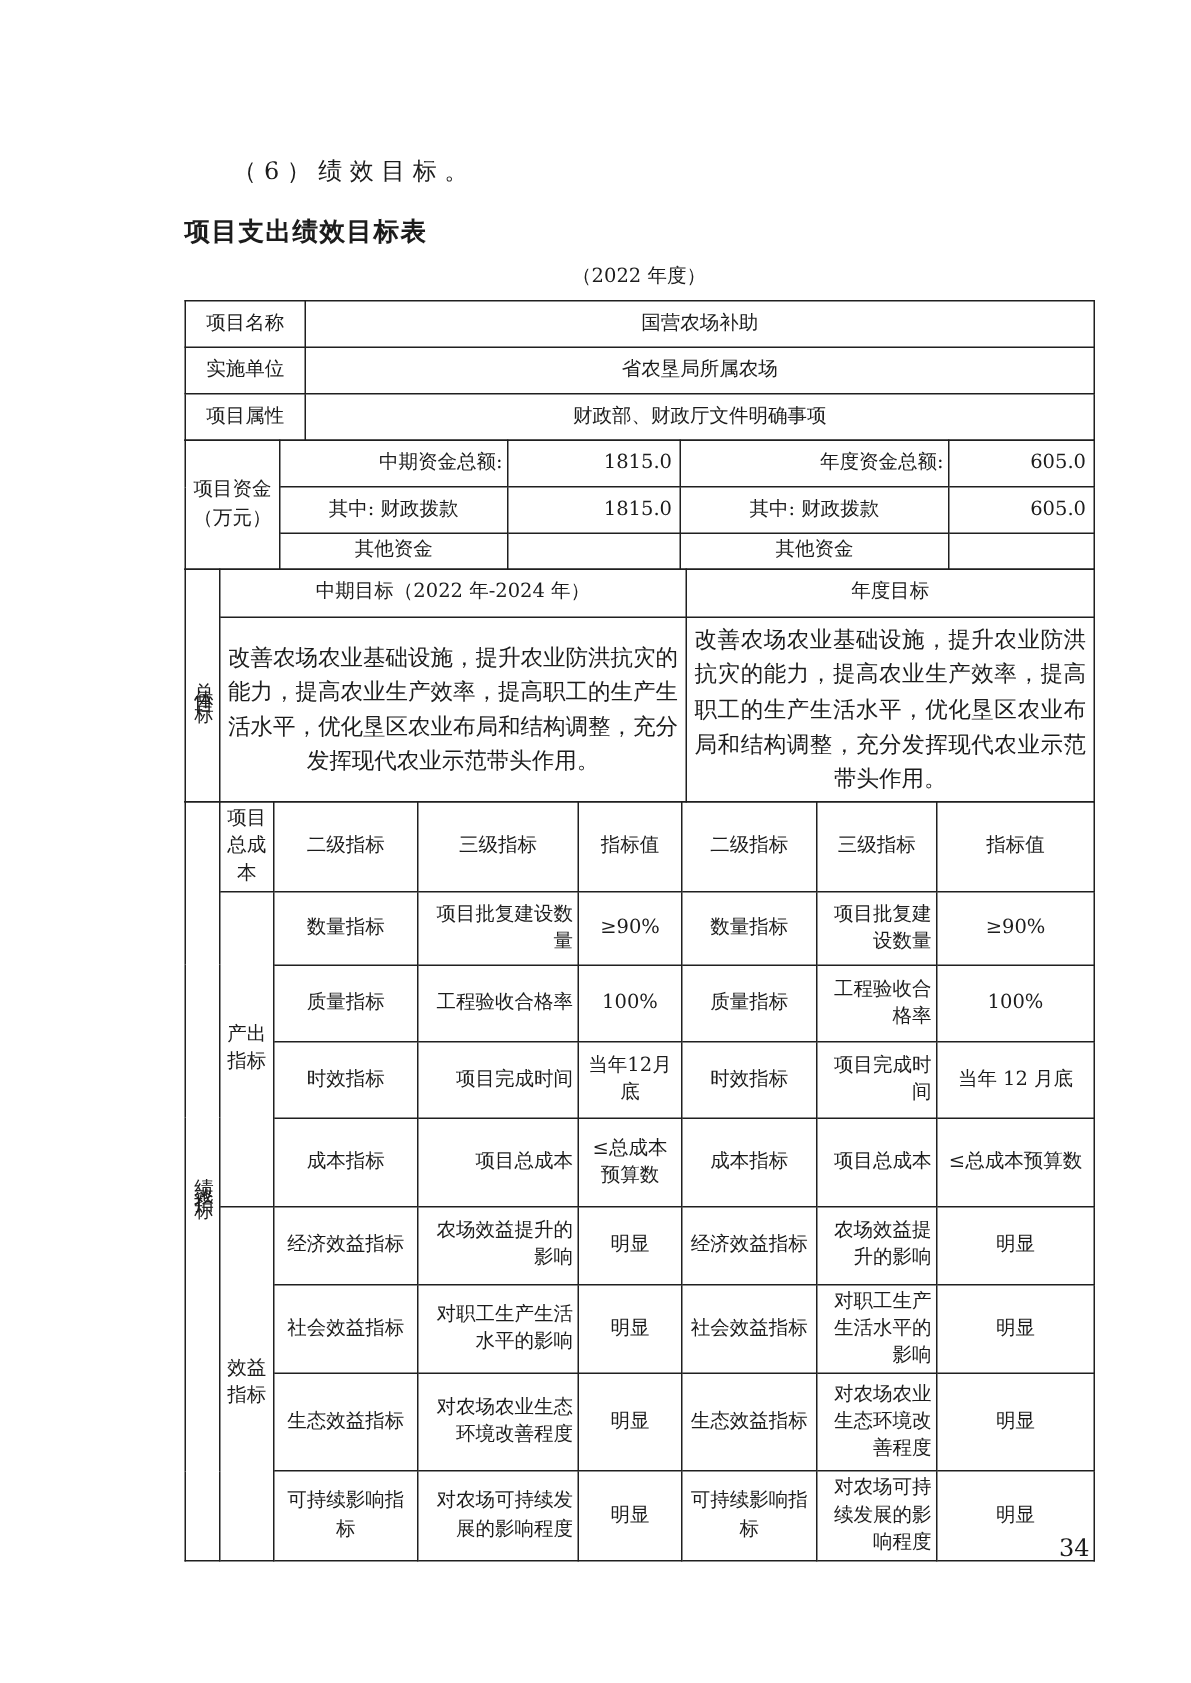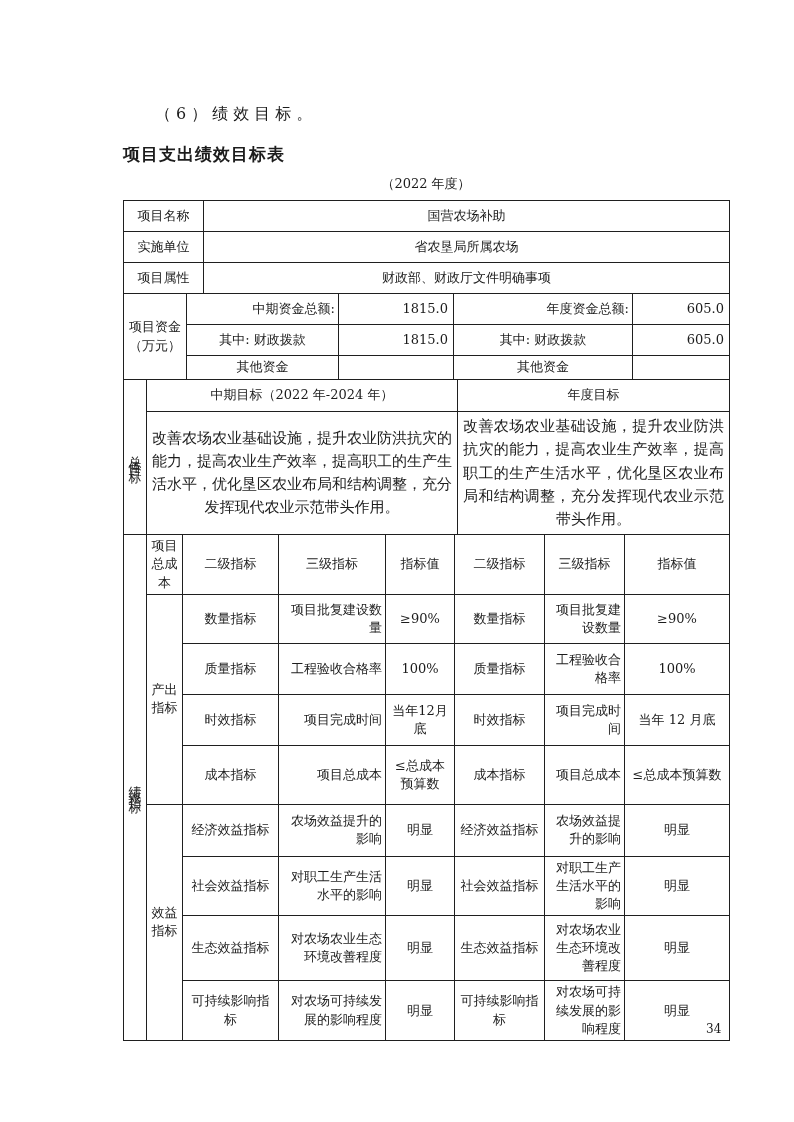--- a/index.html
+++ b/index.html
@@ -63,21 +63,21 @@
     writing-mode: vertical-rl;
     text-orientation: upright;
     letter-spacing: 5px;
     display: inline-block;
     line-height: 1;
   }
   .page-number {
     position: absolute;
     left: 678px;
     top: 1022px;
-    font-size: 12px;
+    font-size: 16px;
   }
 </style>
 </head>
 <body>
 
 <div class="page">
   <div class="content">
 
     <div class="section-heading">（6）绩效目标。</div>
     <div class="doc-title">项目支出绩效目标表</div>

